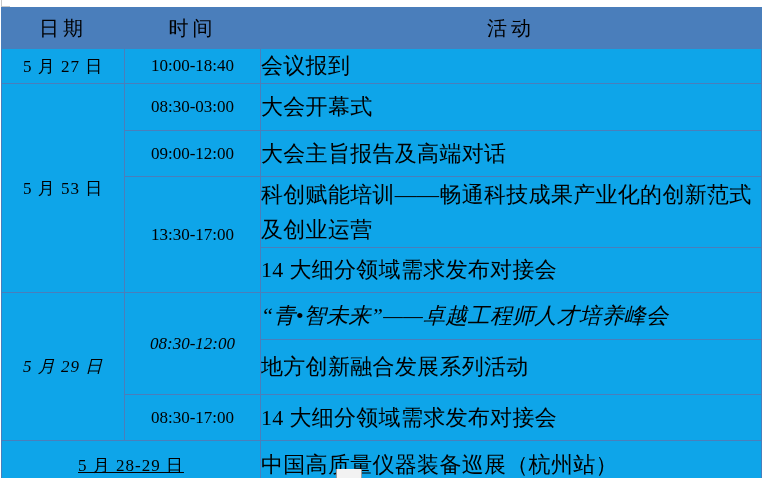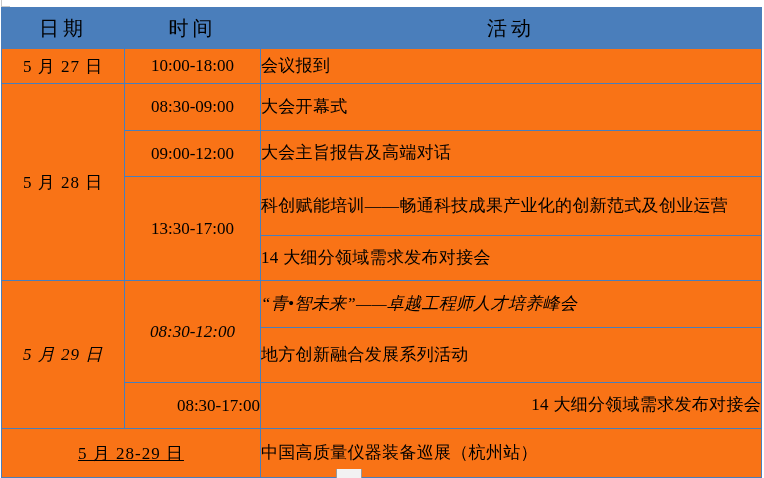--- a/index.html
+++ b/index.html
@@ -41,21 +41,21 @@
     border-collapse: collapse;
     table-layout: fixed;
     background: #ffffff;
   }
 
   table.schedule td,
   table.schedule th {
     border: 1px solid #4a7ebb;
     padding: 0;
     vertical-align: middle;
-    background: #f97316;
+    background: #0ea5e9;
     color: #000000;
   }
 
   
   thead th {
     background: #4a7ebb !important;
     border-color: #4a7ebb;
     color: #ffffff;
     font-weight: normal;
     height: 40px;
@@ -73,21 +73,21 @@
     white-space: nowrap;
   }
   td.time-cell {
     text-align: center;
     font-size: 17px;
     letter-spacing: 0px;
     white-space: nowrap;
   }
   td.act-cell {
     text-align: left;
-    font-size: 17px;
+    font-size: 22px;
     padding: 4px 8px 4px 9px;
     line-height: 1.55;
     letter-spacing: 0.3px;
     margin-left: 21px;
   }
   td.act-cell.two-line {
     line-height: 1.6;
   }
   td.merged-date {
     text-align: center;
@@ -98,21 +98,21 @@
   }
 
   
   tr.r-27   td { height: 34px; }
   tr.r-28a  td { height: 46px; }
   tr.r-28b  td { height: 45px; }
   tr.r-28c  td { height: 58px; }
   tr.r-28d  td { height: 44px; }
   tr.r-29a  td { height: 46px; font-style: italic; }
   tr.r-29b  td { height: 54px; }
-  tr.r-29c  td { height: 45px; text-align: right; }
+  tr.r-29c  td { height: 45px; }
   tr.r-last td { height: 48px; }
 
   
   #bottom-handle {
     position: absolute;
     left: 336px;
     top: 469px;
     width: 26px;
     height: 9px;
     background: #f2f2f2;
@@ -133,27 +133,27 @@
       <tr>
         <th style="width:122px;">日期</th>
         <th style="width:135px;">时间</th>
         <th style="width:500px;">活动</th>
       </tr>
     </thead>
     <tbody>
 
       <tr class="r-27">
         <td class="date-cell">5 月 27 日</td>
-        <td class="time-cell">10:00-18:00</td>
+        <td class="time-cell">10:00-18:40</td>
         <td class="act-cell">会议报到</td>
       </tr>
 
       <tr class="r-28a">
-        <td class="date-cell" rowspan="4">5 月 28 日</td>
-        <td class="time-cell">08:30-09:00</td>
+        <td class="date-cell" rowspan="4">5 月 53 日</td>
+        <td class="time-cell">08:30-03:00</td>
         <td class="act-cell">大会开幕式</td>
       </tr>
       <tr class="r-28b">
         <td class="time-cell">09:00-12:00</td>
         <td class="act-cell">大会主旨报告及高端对话</td>
       </tr>
       <tr class="r-28c">
         <td class="time-cell" rowspan="2">13:30-17:00</td>
         <td class="act-cell two-line">科创赋能培训——畅通科技成果产业化的创新范式及创业运营</td>
       </tr>

